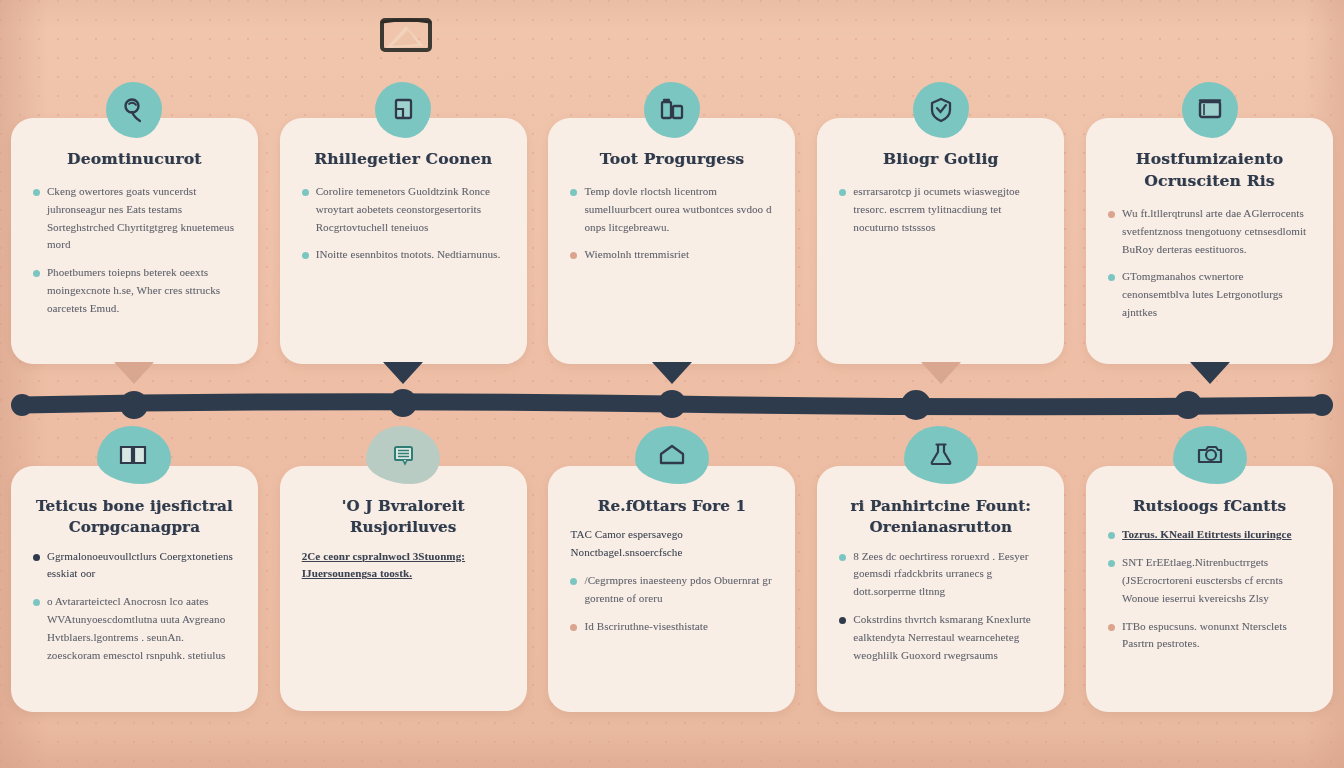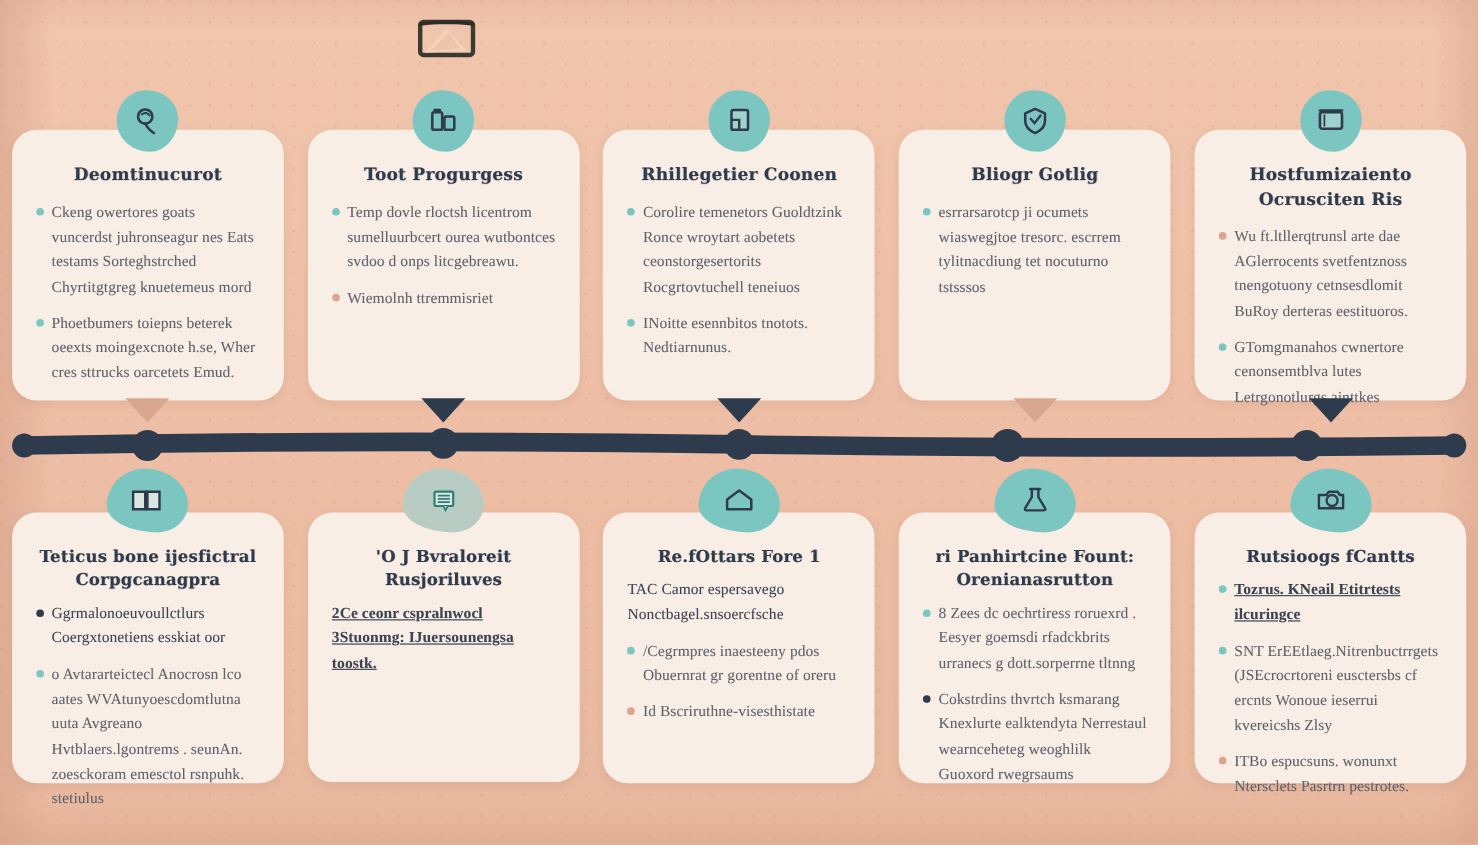--- a/index.html
+++ b/index.html
@@ -149,21 +149,21 @@
     width: 7px; height: 7px;
     border-radius: 50%;
     background: #7cc6c2;
     margin-top: 6px;
   }
   .dot.warm { background: #dba48e; }
   .dot.navy { background: #2f3a4b; }
 
   .btext {
     font-family: "Liberation Serif", serif;
-    font-size: 14px;
+    font-size: 11px;
     line-height: 1.62;
     color: #60636d;
     letter-spacing: .1px;
     text-shadow: 0.4px 0 0 rgba(96,99,109,.25);
   }
   .btext.strong { color: #3b4352; font-weight: bold; text-decoration: underline; }
   .btext.lead   { color: #3b4352; }
 
   
   .soft { filter: blur(0.18px); }
@@ -218,57 +218,57 @@
           </li>
         </ul>
         <div class="tail"></div>
       </div>
     </div>
 
     <div class="slot">
       <div class="card h-tall">
         <div class="badge">
           <svg width="30" height="30" viewBox="0 0 30 30">
+            <rect x="8" y="5" width="15" height="18" rx="1.5" fill="#9fd2cf" stroke="#2f3a4b" stroke-width="2.3"></rect>
+            <path d="M8 14 h7 v9" fill="none" stroke="#2f3a4b" stroke-width="2.2"></path>
+          </svg>
+        </div>
+        <div class="card-title soft">Rhillegetier Coonen</div>
+        <ul class="bullets">
+          <li class="bullet">
+            <span class="dot"></span>
+            <span class="btext soft">Corolire temenetors Guoldtzink Ronce wroytart aobetets ceonstorgesertorits Rocgrtovtuchell teneiuos</span>
+          </li>
+          <li class="bullet">
+            <span class="dot"></span>
+            <span class="btext soft">INoitte esennbitos tnotots. Nedtiarnunus.</span>
+          </li>
+        </ul>
+        <div class="tail" style="border-top-color:#2d3b4d;"></div>
+      </div>
+    </div>
+
+    <div class="slot">
+      <div class="card h-tall">
+        <div class="badge">
+          <svg width="30" height="30" viewBox="0 0 30 30">
             <rect x="5" y="7" width="9" height="16" rx="1.5" fill="none" stroke="#2f3a4b" stroke-width="2.3"></rect>
             <rect x="16" y="11" width="9" height="12" rx="1.5" fill="none" stroke="#2f3a4b" stroke-width="2.3"></rect>
             <line x1="7" y1="5" x2="12" y2="5" stroke="#2f3a4b" stroke-width="2.3" stroke-linecap="round"></line>
           </svg>
         </div>
         <div class="card-title soft">Toot Progurgess</div>
         <ul class="bullets">
           <li class="bullet">
             <span class="dot"></span>
             <span class="btext soft">Temp dovle rloctsh licentrom sumelluurbcert ourea wutbontces svdoo d onps litcgebreawu.</span>
           </li>
           <li class="bullet">
             <span class="dot warm"></span>
             <span class="btext soft">Wiemolnh ttremmisriet</span>
-          </li>
-        </ul>
-        <div class="tail" style="border-top-color:#2d3b4d;"></div>
-      </div>
-    </div>
-
-    <div class="slot">
-      <div class="card h-tall">
-        <div class="badge">
-          <svg width="30" height="30" viewBox="0 0 30 30">
-            <rect x="8" y="5" width="15" height="18" rx="1.5" fill="#9fd2cf" stroke="#2f3a4b" stroke-width="2.3"></rect>
-            <path d="M8 14 h7 v9" fill="none" stroke="#2f3a4b" stroke-width="2.2"></path>
-          </svg>
-        </div>
-        <div class="card-title soft">Rhillegetier Coonen</div>
-        <ul class="bullets">
-          <li class="bullet">
-            <span class="dot"></span>
-            <span class="btext soft">Corolire temenetors Guoldtzink Ronce wroytart aobetets ceonstorgesertorits Rocgrtovtuchell teneiuos</span>
-          </li>
-          <li class="bullet">
-            <span class="dot"></span>
-            <span class="btext soft">INoitte esennbitos tnotots. Nedtiarnunus.</span>
           </li>
         </ul>
         <div class="tail" style="border-top-color:#2d3b4d;"></div>
       </div>
     </div>
 
     <div class="slot">
       <div class="card h-tall">
         <div class="badge">
           <svg width="30" height="30" viewBox="0 0 30 30">

